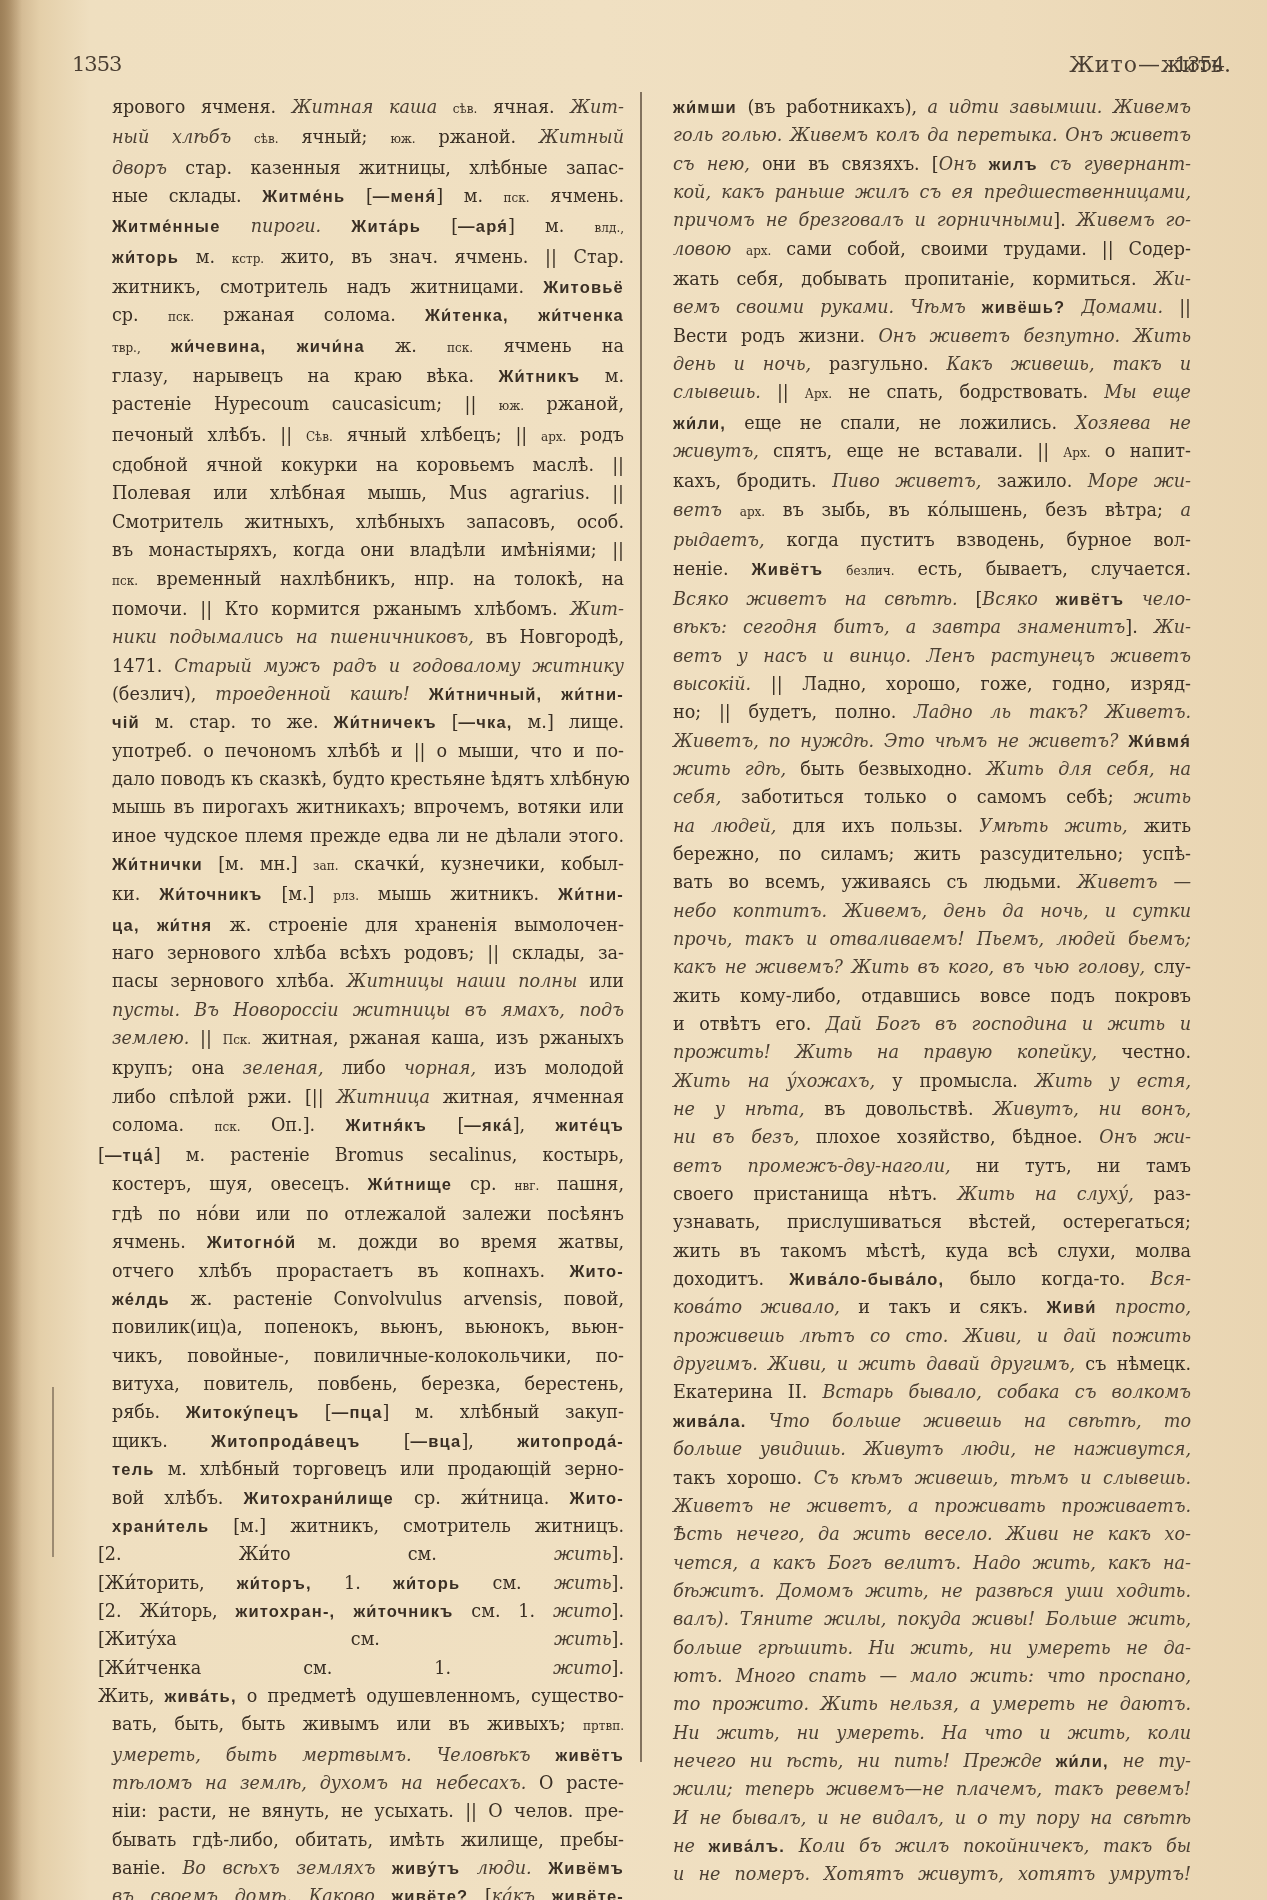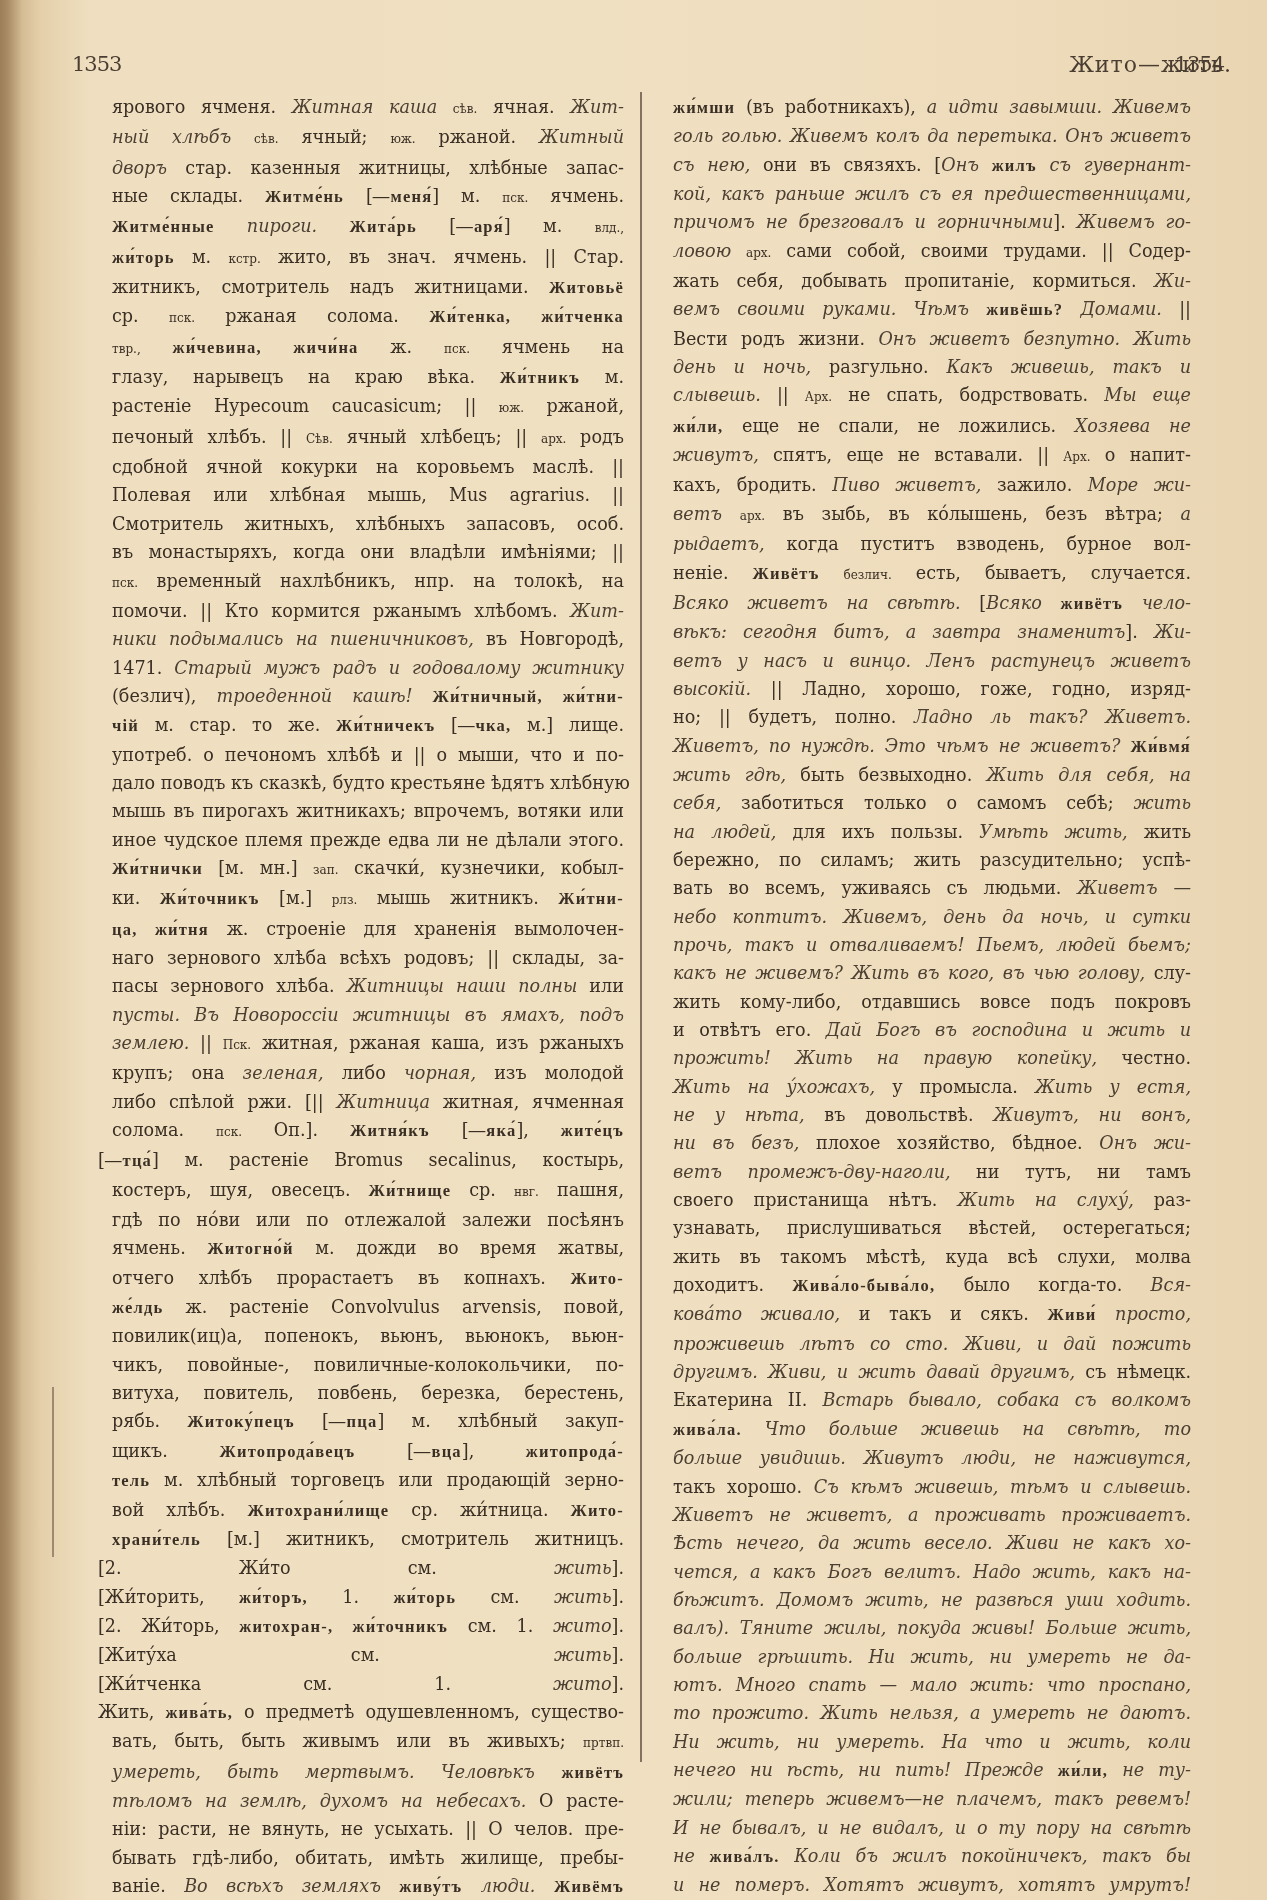--- a/index.html
+++ b/index.html
@@ -34,21 +34,21 @@
     text-align: justify;
   }
   .col-left { left: 112px; width: 512px; }
   .col-right { left: 673px; width: 518px; }
   .column-rule {
     position: absolute; left: 640px; top: 92px; width: 2px; height: 1670px;
     background: #5d4d3c; opacity: .75;
   }
   .line { display: block; white-space: nowrap; overflow: visible; text-align-last: justify; text-align: justify; }
   .line.out { margin-left: -14px; }
-  .b { font-family: Liberation Serif, serif; font-weight: bold; letter-spacing: 1.2px; font-size: 16.5px; }
+  .b { font-family: Liberation Sans, sans-serif; font-weight: bold; letter-spacing: 1.2px; font-size: 16.5px; }
   .i { font-style: italic; color: #4c4033; }
   .sm { font-size: 12px; }
   .bracket {
     position: absolute; left: 52px; width: 2px; background: #6b5a48; opacity: .6;
   }
 </style>
 </head>
 <body>
 
 <div class="page">

